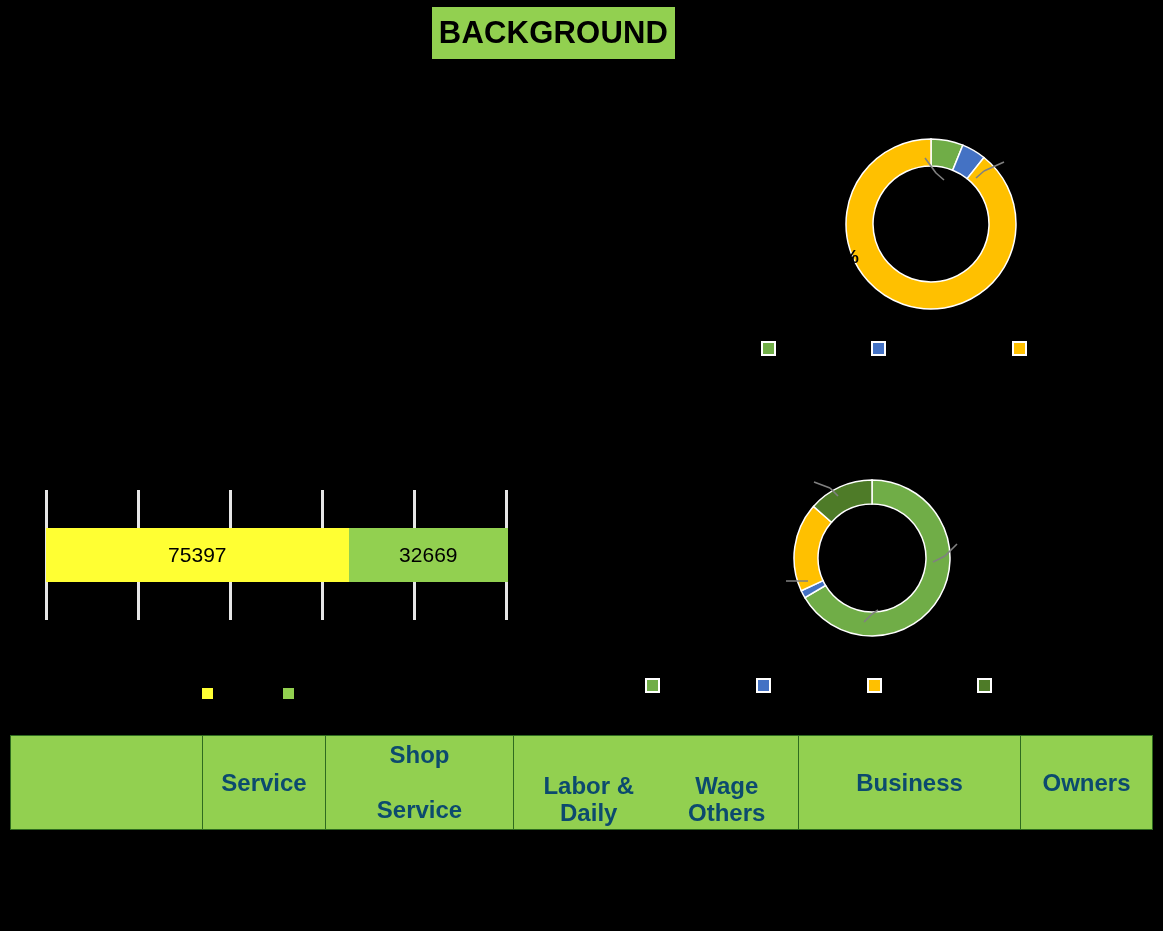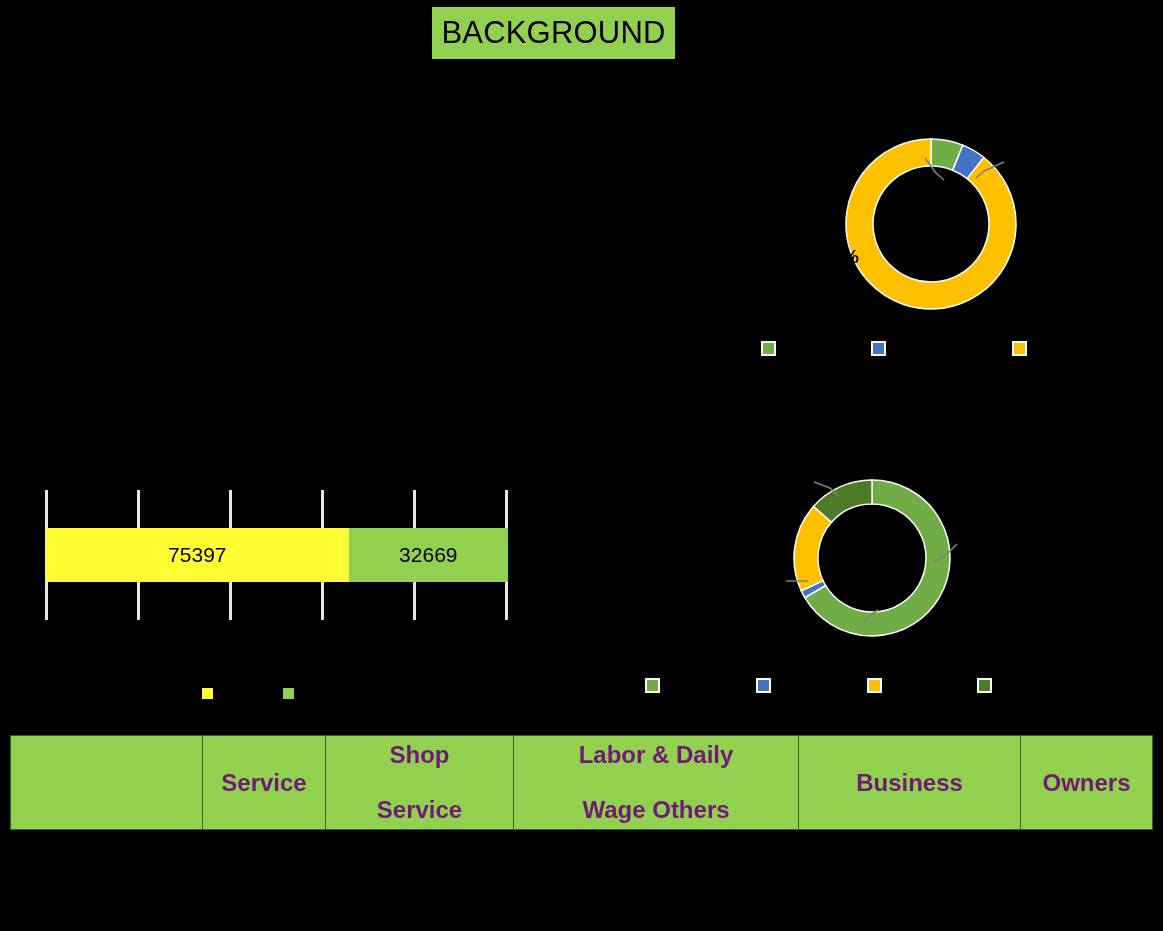--- a/index.html
+++ b/index.html
@@ -7,21 +7,21 @@
        font-family:"Liberation Sans", sans-serif;color:#000;}
   .abs{position:absolute;}
 
   
   #title-banner{
     left:432px;top:7px;width:243px;height:52px;
     background:#92D050;
     display:flex;align-items:center;justify-content:center;
   }
   #title-banner .txt{
-    font-size:31px;font-weight:normal;color:#000;letter-spacing:.2px;
+    font-size:31px;font-weight:bold;color:#000;letter-spacing:.2px;
     white-space:nowrap;
   }
 
   
   .donut-wrap{position:absolute;}
   .donut-wrap svg{display:block;overflow:visible;}
   .leader{stroke:#808080;stroke-width:1.6;fill:none;}
   .pct-ghost{
     position:absolute;font-size:19px;font-weight:bold;color:#000;
     white-space:nowrap;
@@ -49,21 +49,21 @@
 
   
   #category-table{
     left:10px;top:735px;width:1143px;height:95px;
     display:flex;border:1px solid #2F6B1F;box-sizing:border-box;
     background:#92D050;
   }
   #category-table .cell{
     border-right:1.5px solid #2F6B1F;box-sizing:border-box;
     display:flex;align-items:center;justify-content:center;
-    text-align:center;font-size:24px;font-weight:bold;color:#701a75;
+    text-align:center;font-size:24px;font-weight:bold;color:#0c4a6e;
     line-height:1.15;padding:2px 4px;
   }
   #category-table .cell:last-child{border-right:none;}
 </style>
 </head>
 <body>
 
 <div class="abs" id="title-banner">
   <span class="txt">BACKGROUND</span>
 </div>
@@ -159,21 +159,21 @@
       <span></span>
     </div>
     <div class="cell" style="width: 123px; flex-direction: column;">
       <span>Service</span>
     </div>
     <div class="cell" style="width: 188px; flex-direction: column;">
       <span>Shop</span>
       <br>
       <span>Service</span>
     </div>
-    <div class="cell" style="width: 285px; flex-direction: column;">
+    <div class="cell" style="width: 285px; flex-direction: row; align-items: flex-end;">
       <span>Labor &amp; Daily</span>
       <br>
       <span>Wage Others</span>
     </div>
     <div class="cell" style="width: 222px; flex-direction: column;">
       <span>Business</span>
     </div>
     <div class="cell" style="width: 131px; flex-direction: column;">
       <span>Owners</span>
     </div>

